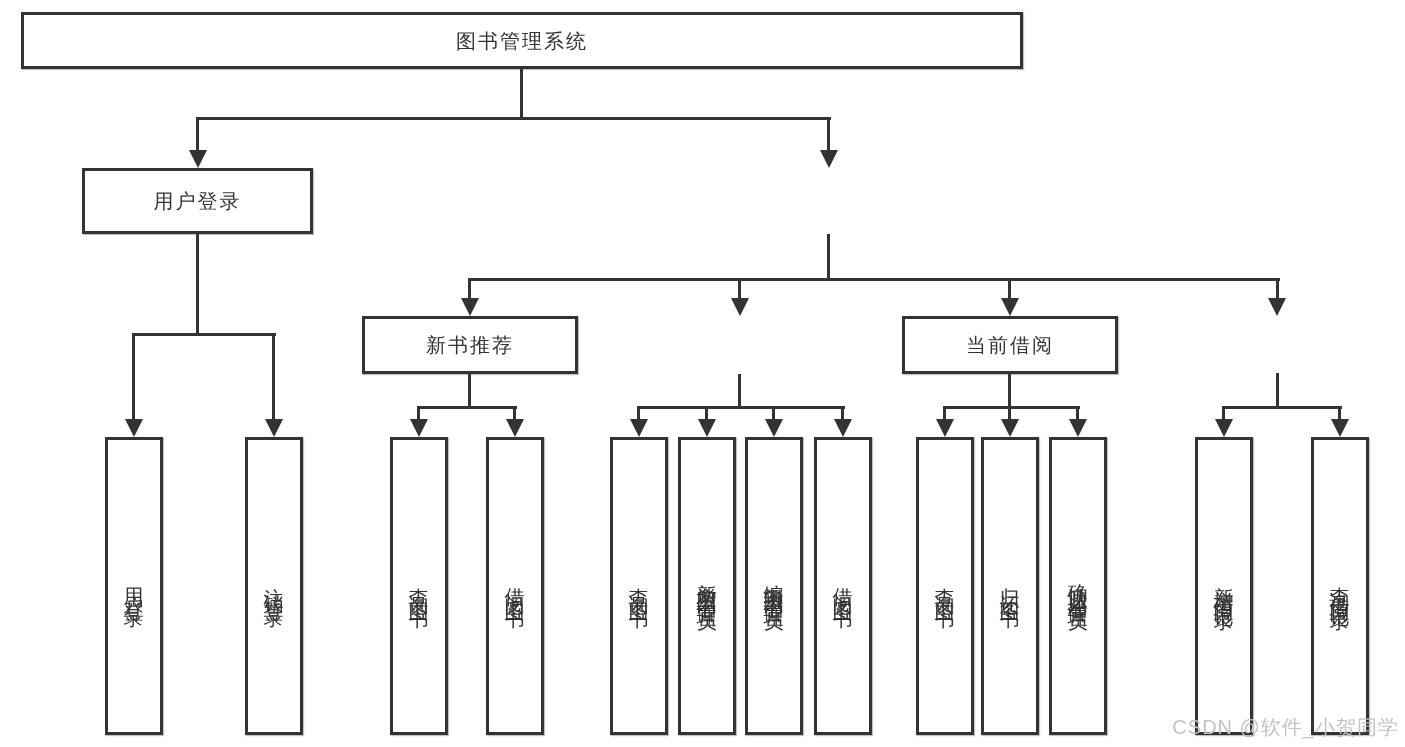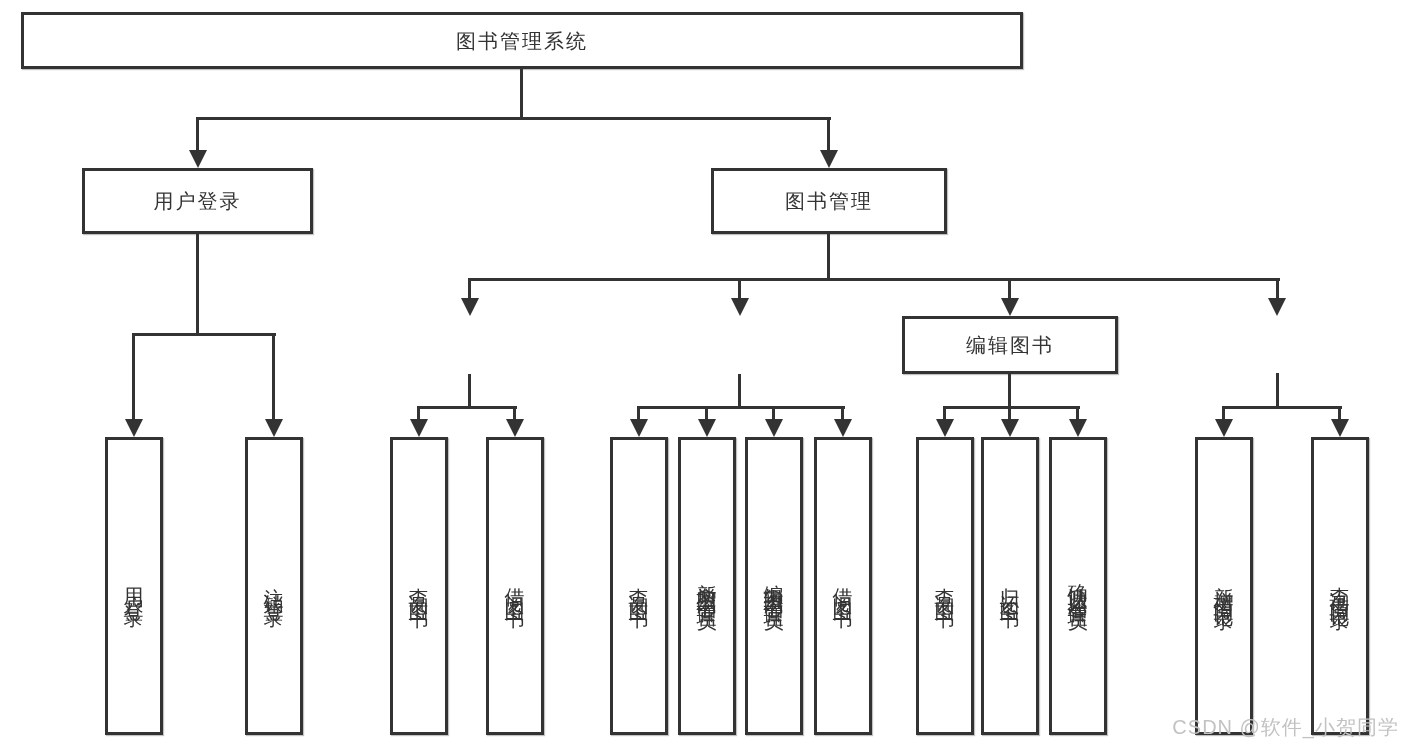--- a/index.html
+++ b/index.html
@@ -59,25 +59,25 @@
 </style>
 </head>
 <body>
 
 <div id="canvas">
 
   <div class="box hbox" style="left:21px;top:12px;width:1002px;height:57px;">图书管理系统</div>
 
   <div class="box hbox" style="left:82px;top:168px;width:231px;height:66px;">用户登录</div>
 
-  <div class="box hbox" style="left:711px;top:168px;width:236px;height:66px;">图书管理</div>
+
+  <div class="box hbox" style="left:362px;top:316px;width:216px;height:58px;">新书推荐</div>
 
 
-
-  <div class="box hbox" style="left:902px;top:316px;width:216px;height:58px;">编辑图书</div>
+  <div class="box hbox" style="left:902px;top:316px;width:216px;height:58px;">当前借阅</div>
 
 
   <div class="box vbox" style="left:105px;top:437px;width:58px;height:298px;">用户登录</div>
   <div class="box vbox" style="left:245px;top:437px;width:58px;height:298px;">注销登录</div>
 
   <div class="box vbox" style="left:390px;top:437px;width:58px;height:298px;">查询图书</div>
   <div class="box vbox" style="left:486px;top:437px;width:58px;height:298px;">借阅图书</div>
 
   <div class="box vbox" style="left:610px;top:437px;width:58px;height:298px;">查询图书</div>
   <div class="box vbox" style="left:678px;top:437px;width:58px;height:298px;letter-spacing:4px;">新增图书（管理员）</div>

